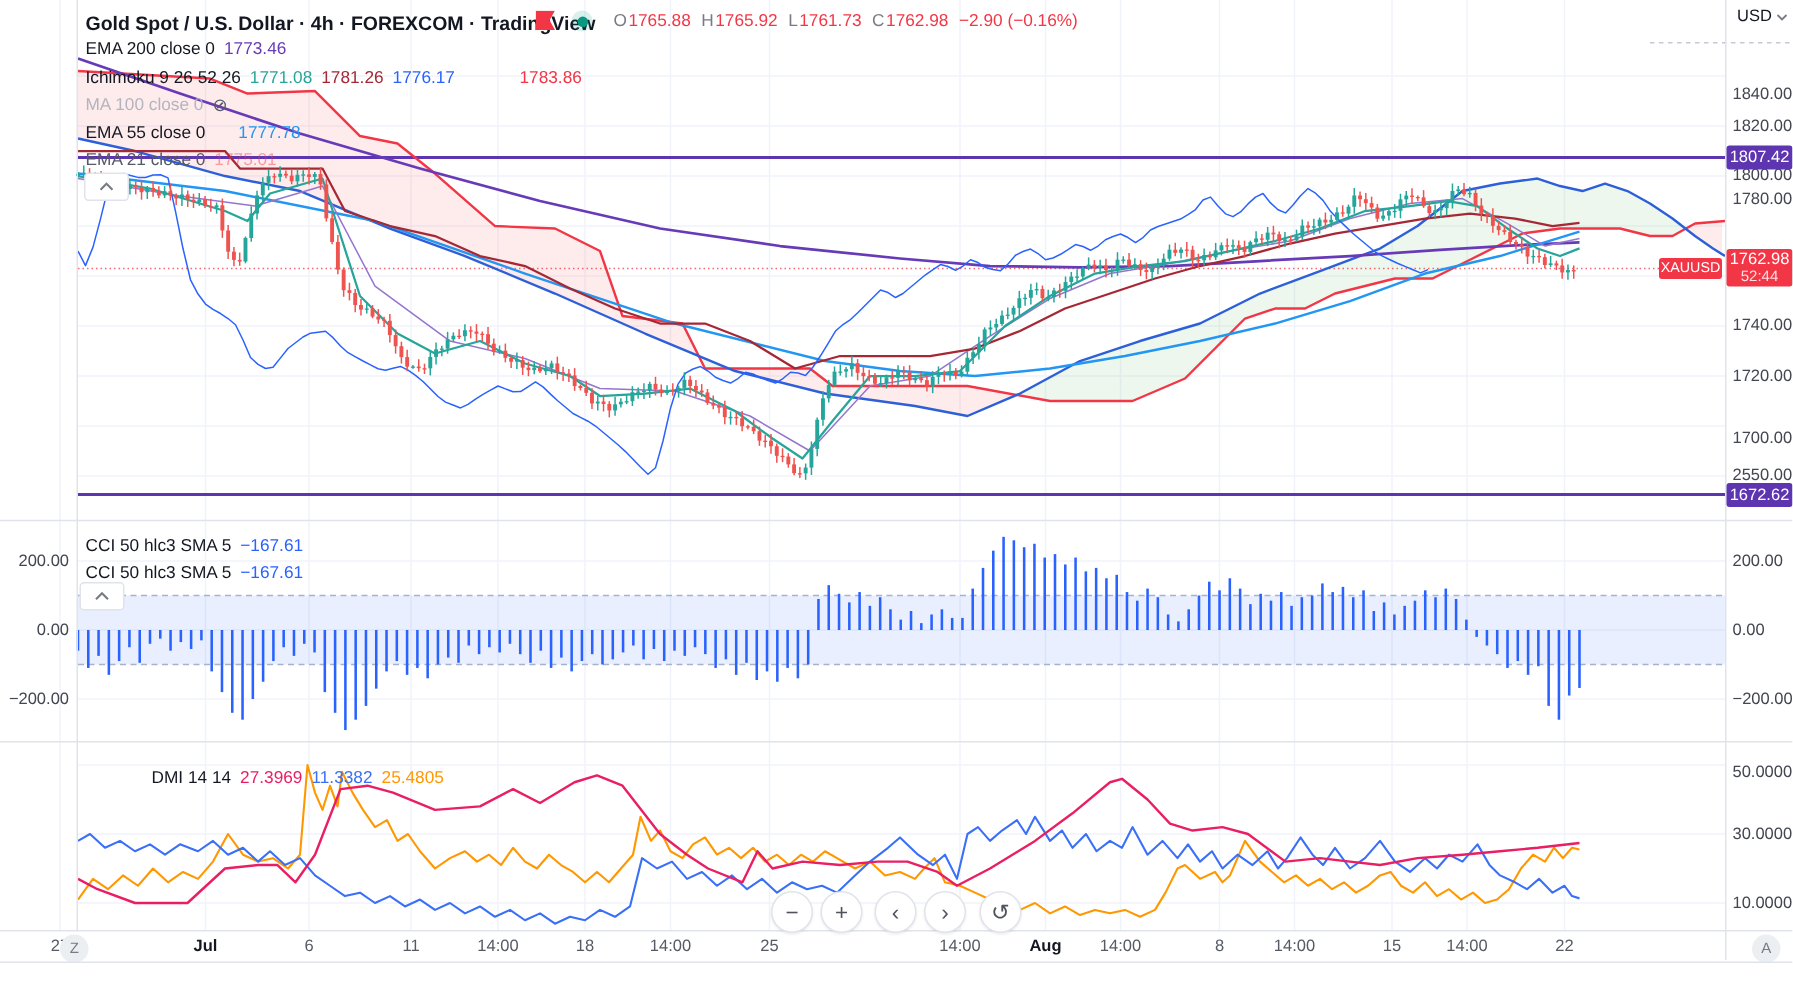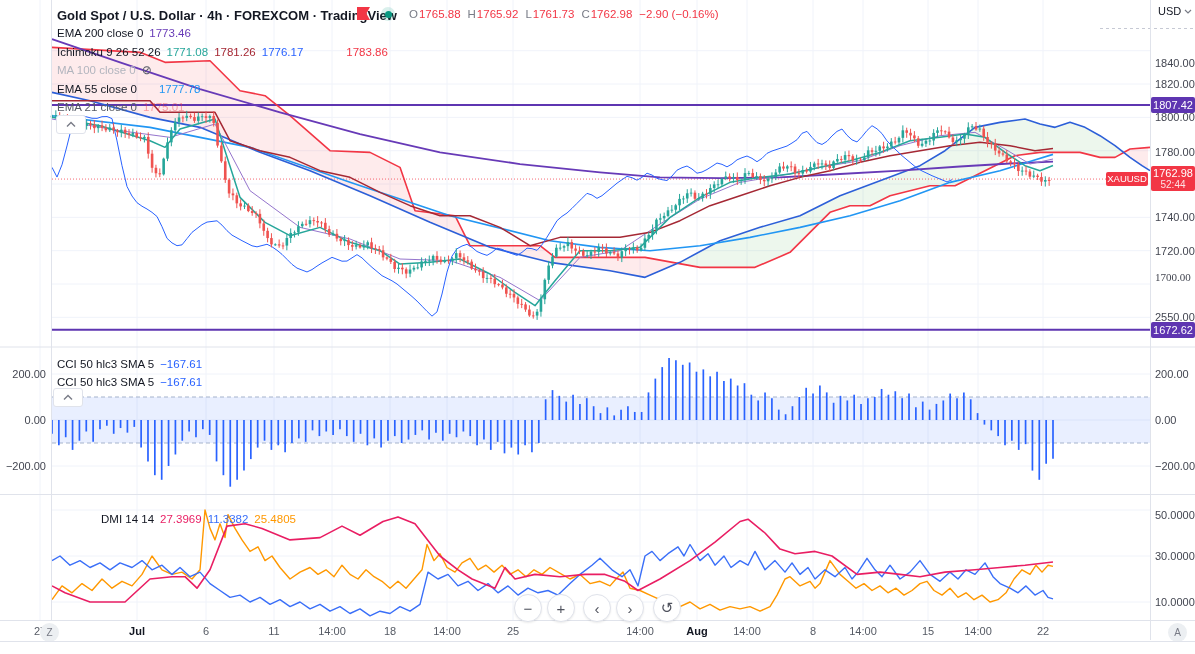--- a/index.html
+++ b/index.html
@@ -858,24 +858,24 @@
     <span>USD</span>
     <svg width="8" height="5">
         <polyline points="1,1 4,4 7,1" fill="none" stroke="#787b86" stroke-width="1.2"></polyline>
       </svg>
   </div>
 
   <div id="axislabels">
       <div class="axis-label" style="top: 40px; margin-top: 16px;">1840.00</div>
       <div class="axis-label" style="top: 77.03px;">1820.00</div>
       <div class="axis-label" style="top: 110.36px;">1800.00</div>
-      <div class="axis-label" style="top: 145px;">1780.00</div>
+      <div class="axis-label" style="top: 126px;">1780.00</div>
       <div class="axis-label" style="top: 210.35px;">1740.00</div>
       <div class="axis-label" style="top: 243.68px;">1720.00</div>
-      <div class="axis-label" style="top: 270px; font-family: Liberation Serif, serif;">1700.00</div>
+      <div class="axis-label" style="top: 285px;">1700.00</div>
       <div class="axis-label" style="top: 310.34px;">2550.00</div>
       <div class="axis-label" style="top: 367px;">200.00</div>
       <div class="lefttick" style="left: 0px; top: 367px;">200.00</div>
       <div class="axis-label" style="top: 413px;">0.00</div>
       <div class="lefttick" style="left: 0px; top: 413px;">0.00</div>
       <div class="axis-label" style="top: 459px;">−200.00</div>
       <div class="lefttick" style="left: 0px; top: 459px;">−200.00</div>
       <div class="axis-label" style="top: 508px;">50.0000</div>
       <div class="axis-label" style="top: 549px;">30.0000</div>
       <div class="axis-label" style="top: 595px;">10.0000</div>

